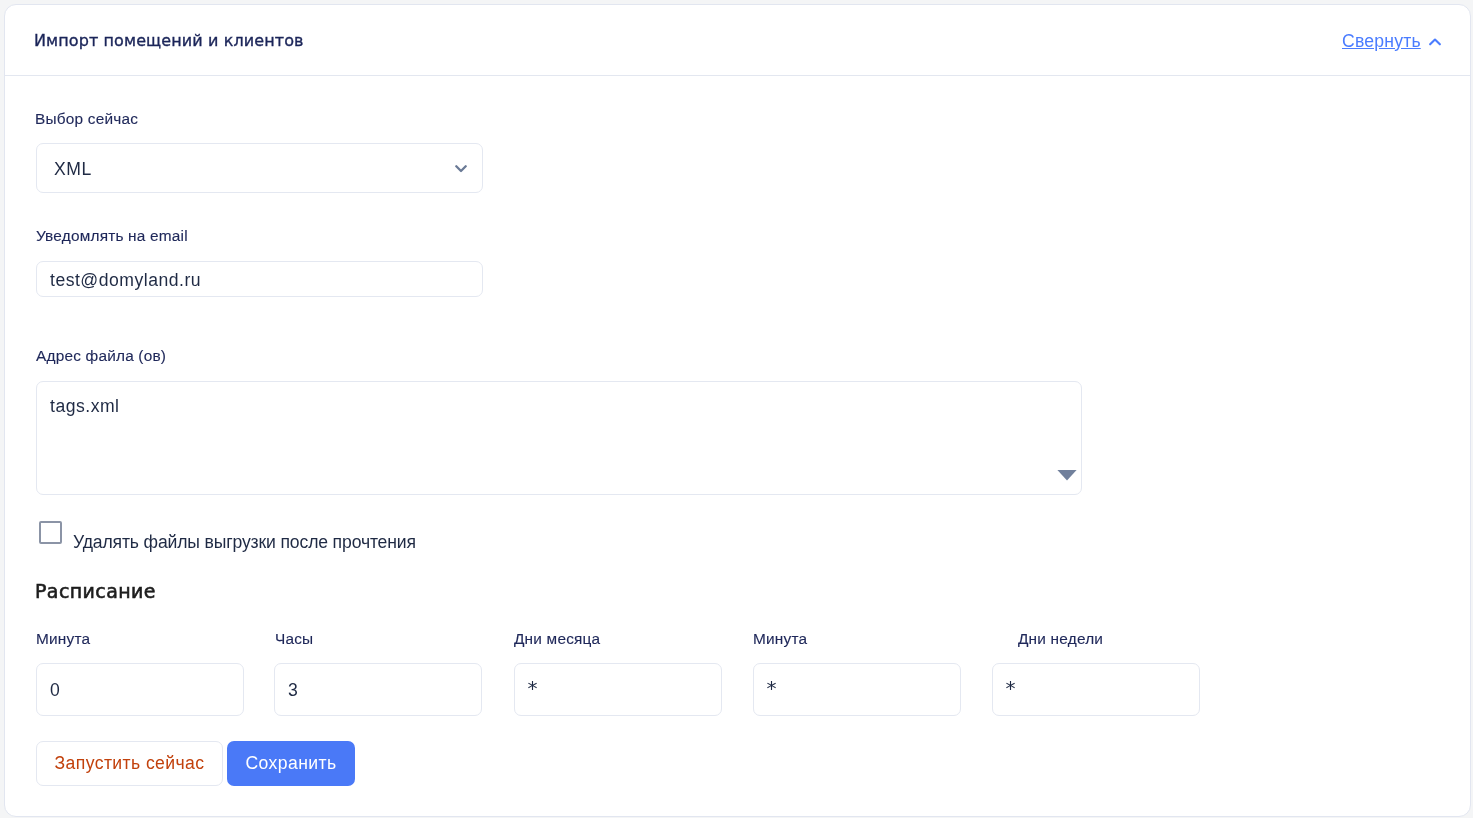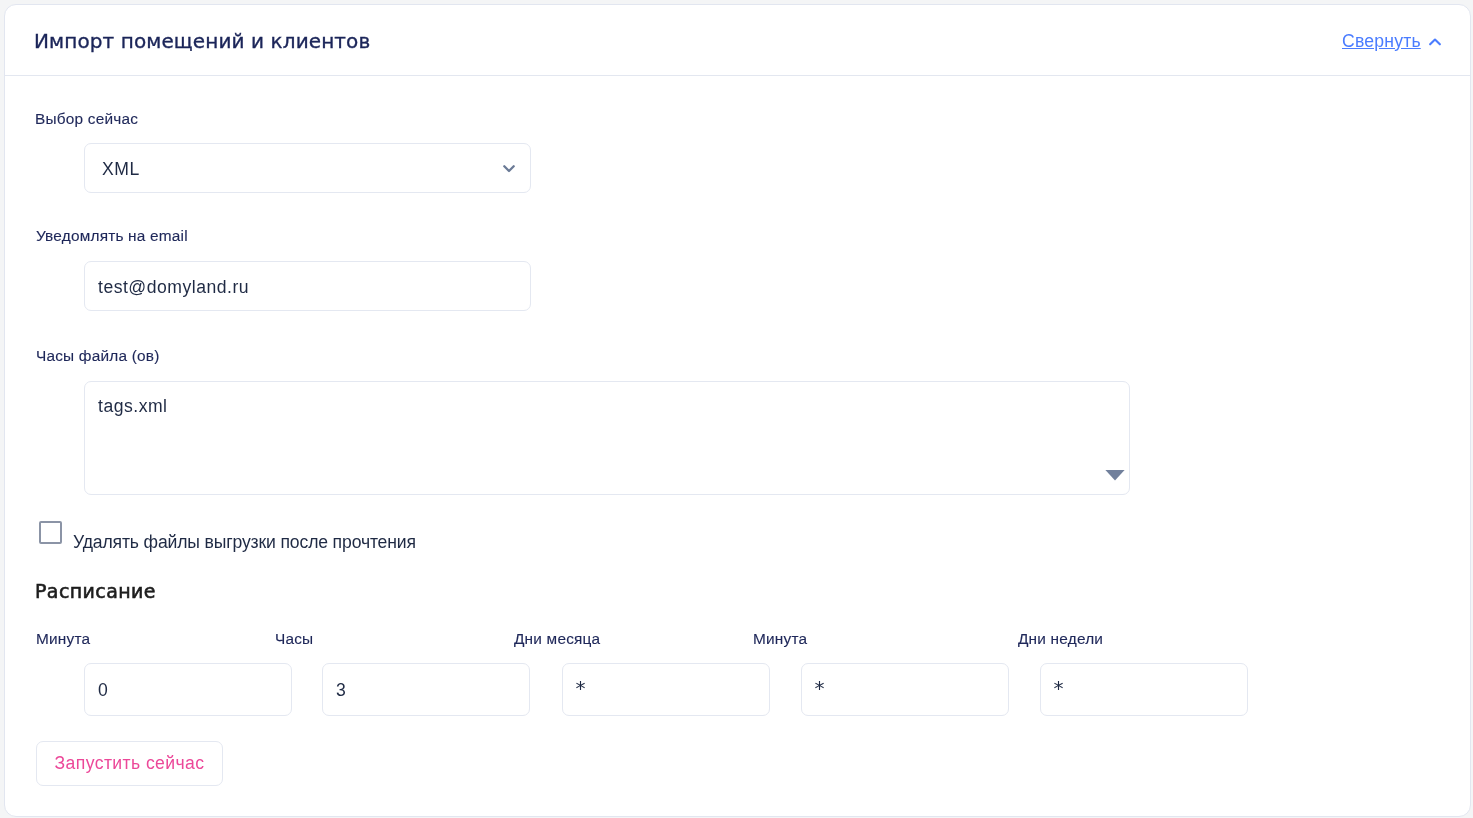--- a/index.html
+++ b/index.html
@@ -24,21 +24,21 @@
   
   .card-header {
     position: absolute; left: 0; top: 0;
     width: 100%; height: 71px;
     border-bottom: 1px solid #e3e7f0;
   }
   .card-title {
     position: absolute;
     left: 29px; top: 26px;
     font-family: "DejaVu Sans", sans-serif;
-    font-size: 20px;
+    font-size: 16px;
     font-weight: 400;
     letter-spacing: 0.1px;
     color: #1b2559;
     -webkit-text-stroke: 0.35px #1b2559;
     line-height: 20px;
   }
   .collapse-btn {
     position: absolute;
     left: 1337px; top: 28px;
     height: 16px;
@@ -65,38 +65,37 @@
   }
   .ctrl {
     position: absolute;
     border: 1px solid #e4e8f1;
     border-radius: 7px;
     background: #fff;
     font-size: 17.6px;
     color: #1f2a44;
     font-family: "Liberation Sans", sans-serif;
     letter-spacing: 0.5px;
-    margin-left: 48px;
   }
   .ctrl-text {
     display: flex; align-items: center;
     padding-left: 13px;
     height: 100%;
     padding-top: 2px;
   }
 
   
   #sel-method { left: 31px; top: 138px; width: 447px; height: 50px; }
   #sel-method .ctrl-text { padding-left: 17px; }
   #sel-method .chev-down {
     position: absolute; left: 418px; top: 20px;
     width: 12px; height: 9px;
   }
   
-  #inp-email { left: 31px; top: 256px; width: 447px; height: 50px; }
+  #inp-email { left: 31px; top: 256px; width: 447px; height: 36px; }
   
   #inp-file { left: 31px; top: 376px; width: 1046px; height: 114px; }
   #inp-file .ctrl-text { align-items: flex-start; padding-top: 14px; }
   .resize-handle {
     position: absolute; left: 1019px; top: 86px;
     width: 22px; height: 13px;
   }
 
   
   .checkbox-row {
@@ -148,21 +147,21 @@
     display: flex; align-items: center; justify-content: center;
     font-size: 17.6px;
     letter-spacing: 0.4px;
     cursor: pointer;
     font-family: "Liberation Sans", sans-serif;
   }
   #btn-run {
     left: 31px; width: 187px;
     border: 1px solid #e4e8f1;
     background: #fff;
-    color: #ec4899;
+    color: #c2410c;
   }
   #btn-save {
     left: 222px; width: 128px;
     background: #4a79f7;
     color: #ffffff;
     border: none;
   }
 </style>
 </head>
 <body>
@@ -185,21 +184,21 @@
     <svg class="chev-down" viewBox="0 0 12 9">
       <path d="M1.3 2.3 L6 7 L10.7 2.3" fill="none" stroke="#6a7a96" stroke-width="2.3" stroke-linecap="round" stroke-linejoin="round"></path>
     </svg>
   </div>
 
   <div class="field-label" style="left:31px; top:223px">Уведомлять на email</div>
   <div class="ctrl" id="inp-email">
     <div class="ctrl-text">test@domyland.ru</div>
   </div>
 
-  <div class="field-label" style="left:31px; top:343px">Часы файла (ов)</div>
+  <div class="field-label" style="left:31px; top:343px">Адрес файла (ов)</div>
   <div class="ctrl" id="inp-file">
     <div class="ctrl-text">tags.xml</div>
     <svg class="resize-handle" viewBox="0 0 22 13">
       <path d="M1.4 2 L20.6 2 L11 12.6 Z" fill="#71809c"></path>
     </svg>
   </div>
 
   <div class="checkbox-row">
     <div class="checkbox-box"></div>
     <div class="checkbox-label">Удалять файлы выгрузки после прочтения</div>
@@ -226,14 +225,15 @@
   <div class="ctrl sched-input" style="left:747.5px">
     <div class="ctrl-text asterisk">*</div>
   </div>
 
   <div class="field-label sched-label" style="left:1013px">Дни недели</div>
   <div class="ctrl sched-input" style="left:986.5px">
     <div class="ctrl-text asterisk">*</div>
   </div>
 
   <div class="btn" id="btn-run">Запустить сейчас</div>
+  <div class="btn" id="btn-save">Сохранить</div>
 
 </div>
 
 </body></html>

